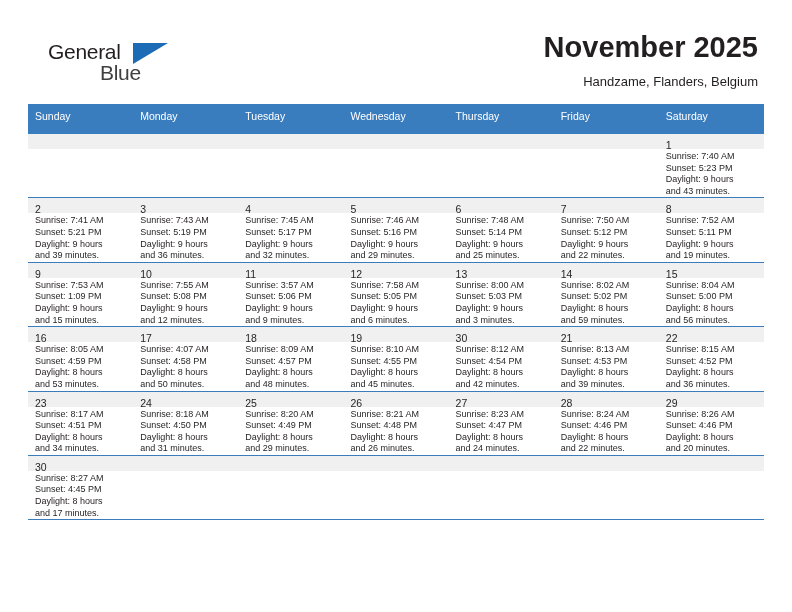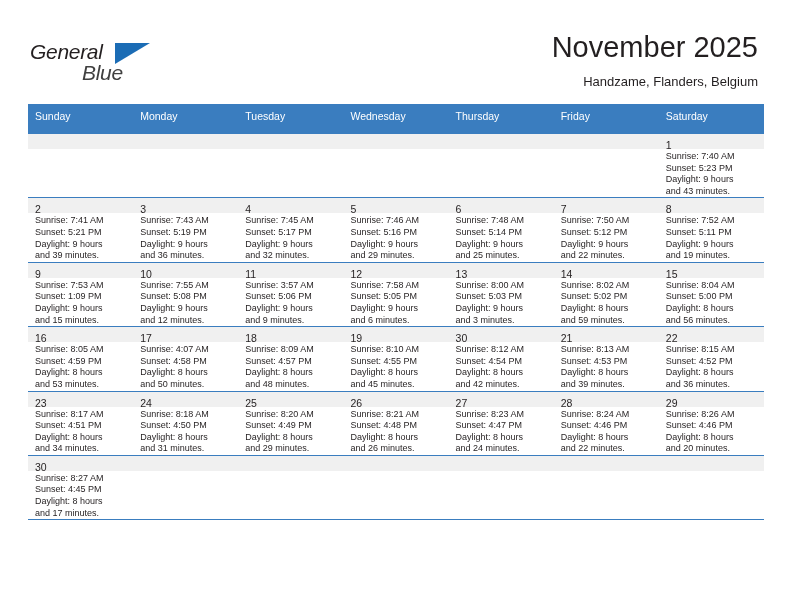--- a/index.html
+++ b/index.html
@@ -24,25 +24,24 @@
   
   .header {
     position: absolute;
     left: 0;
     top: 0;
     width: 792px;
     height: 100px;
   }
   .logo {
     position: absolute;
-    left: 30px;
+    left: 48px;
     top: 40px;
     width: 130px;
     height: 48px;
-    font-style: italic;
   }
   .logo-general {
     position: absolute;
     left: 0;
     top: 0;
     font-size: 21px;
     letter-spacing: -0.3px;
     color: #231f20;
     font-family: "Liberation Sans", sans-serif;
   }
@@ -66,21 +65,21 @@
   }
   .title-block {
     position: absolute;
     right: 34px;
     top: 30px;
     text-align: right;
   }
   .cal-title {
     font-size: 29px;
     color: #231f20;
-    font-weight: normal;
+    font-weight: bold;
     line-height: 34px;
     white-space: nowrap;
   }
   .cal-subtitle {
     font-size: 13px;
     color: #231f20;
     font-weight: normal;
     line-height: 22px;
     margin-top: 7px;
     white-space: nowrap;

